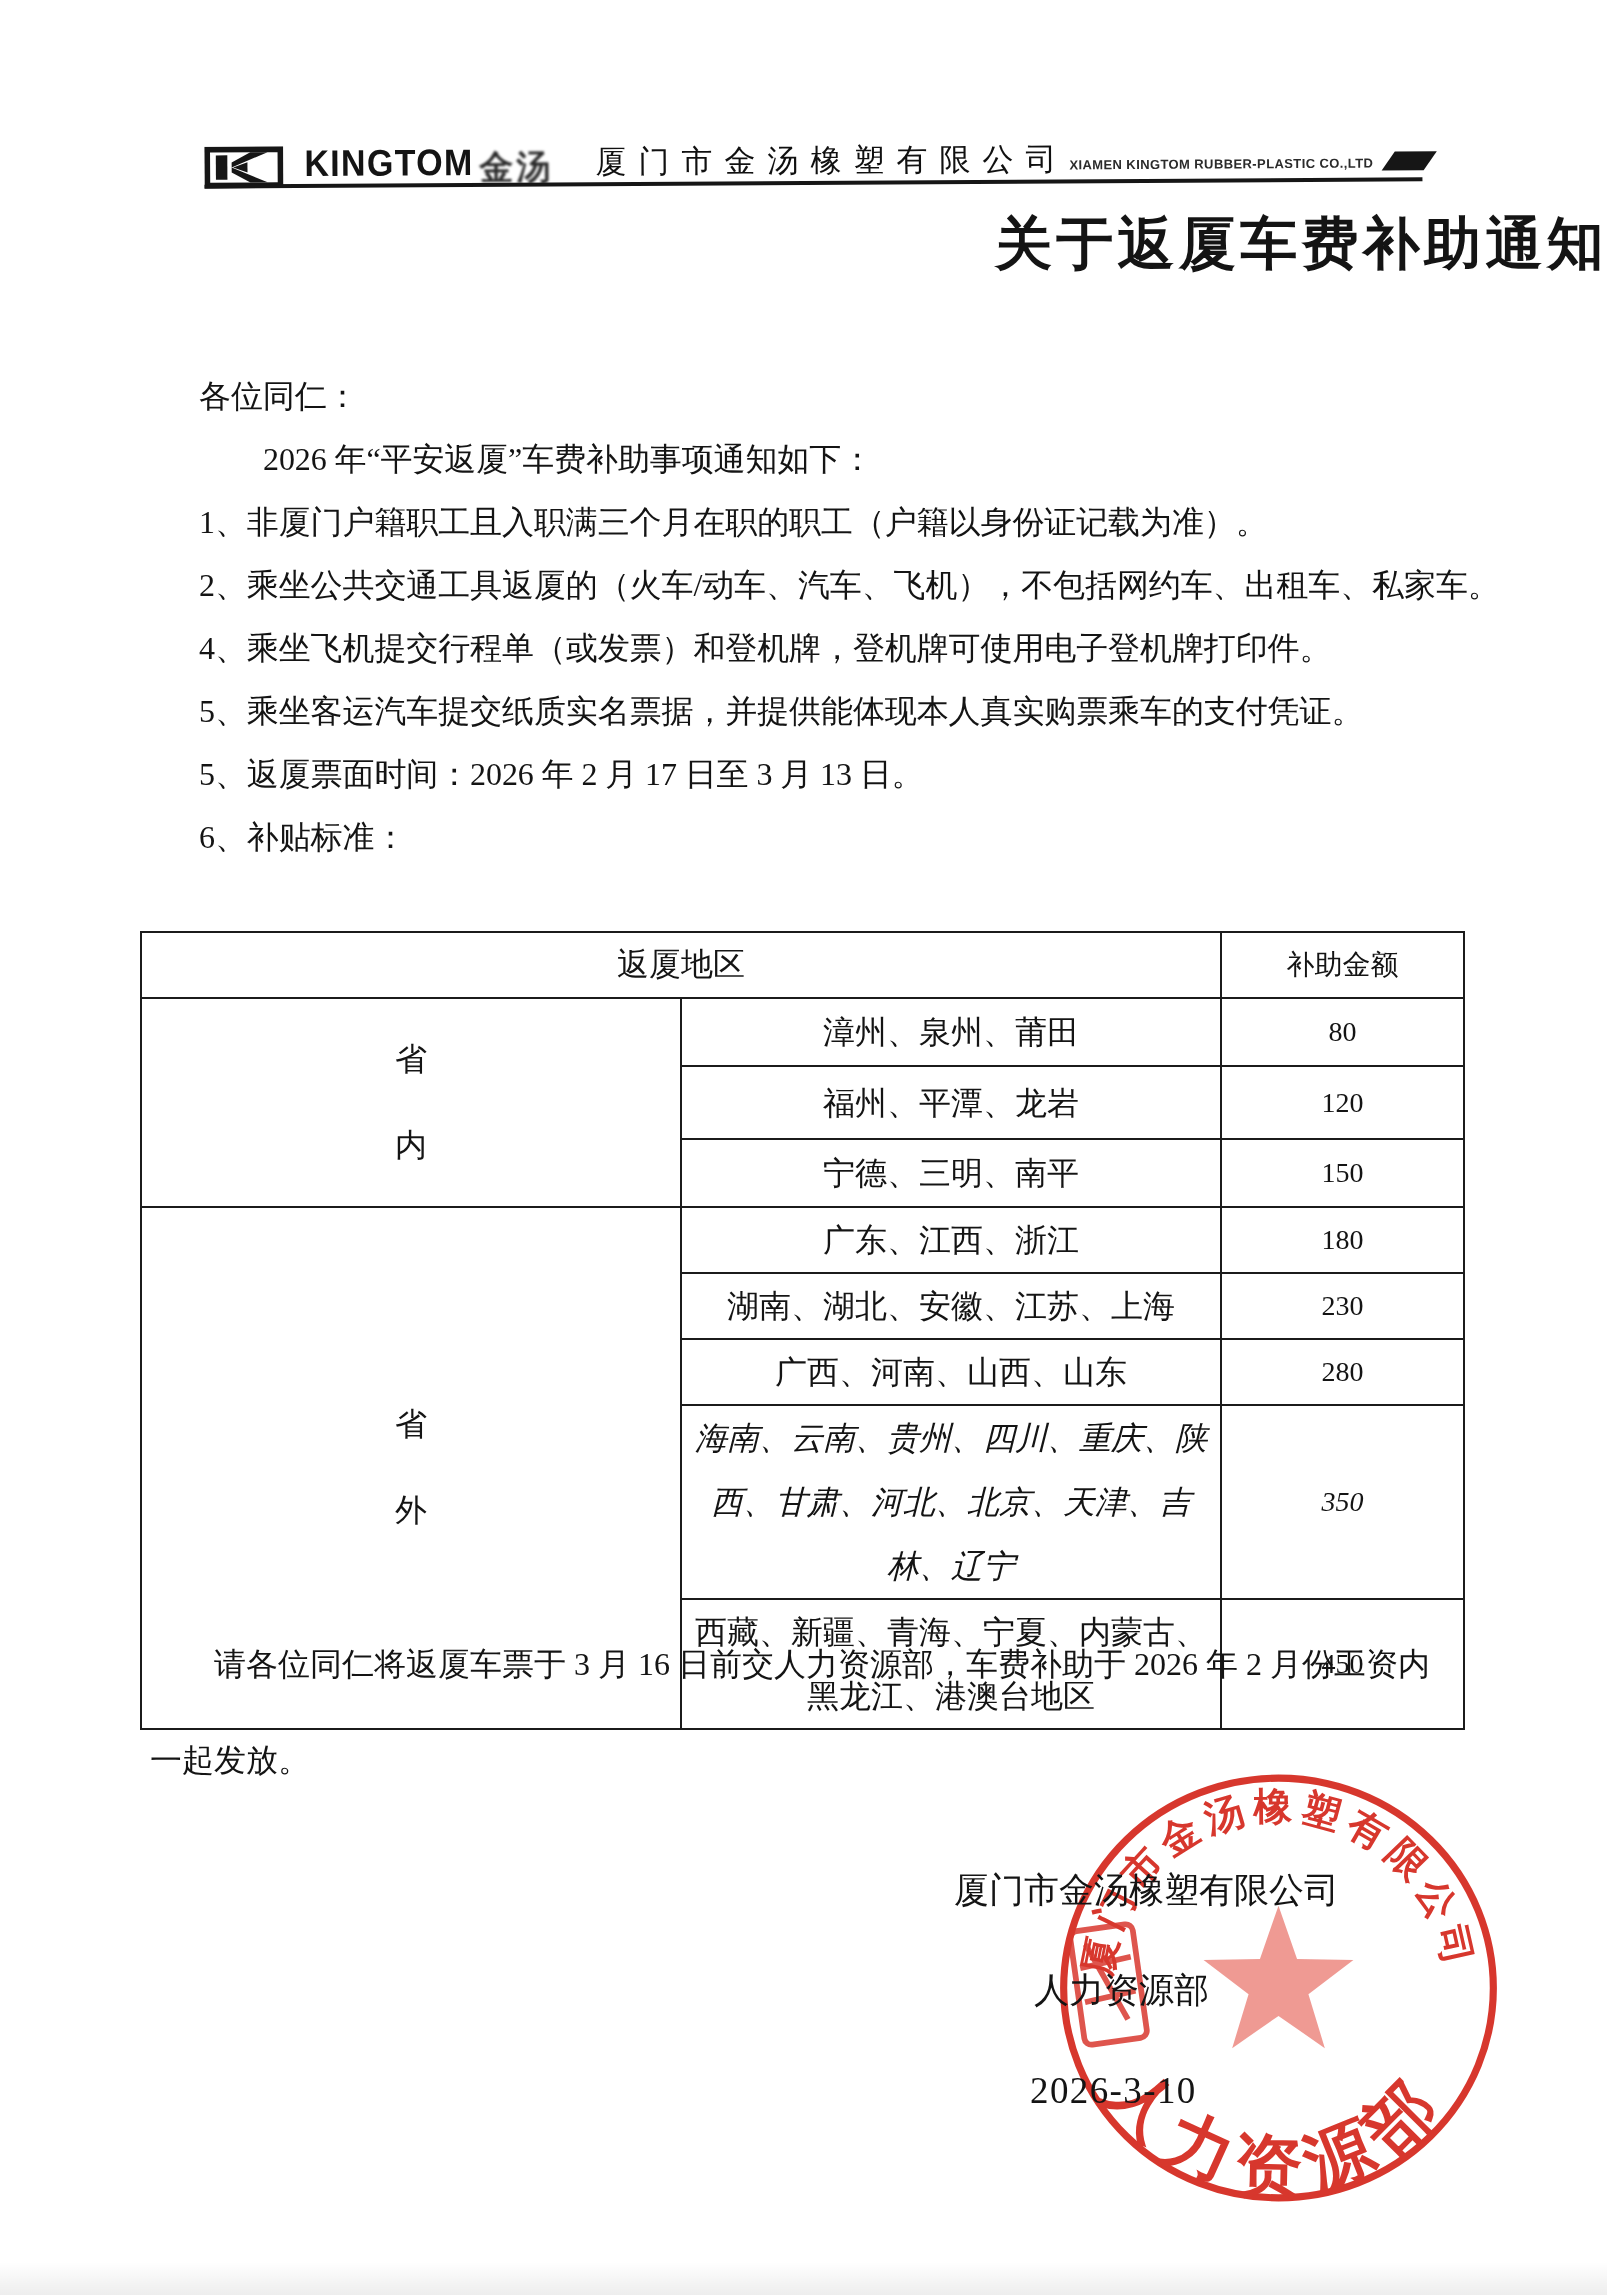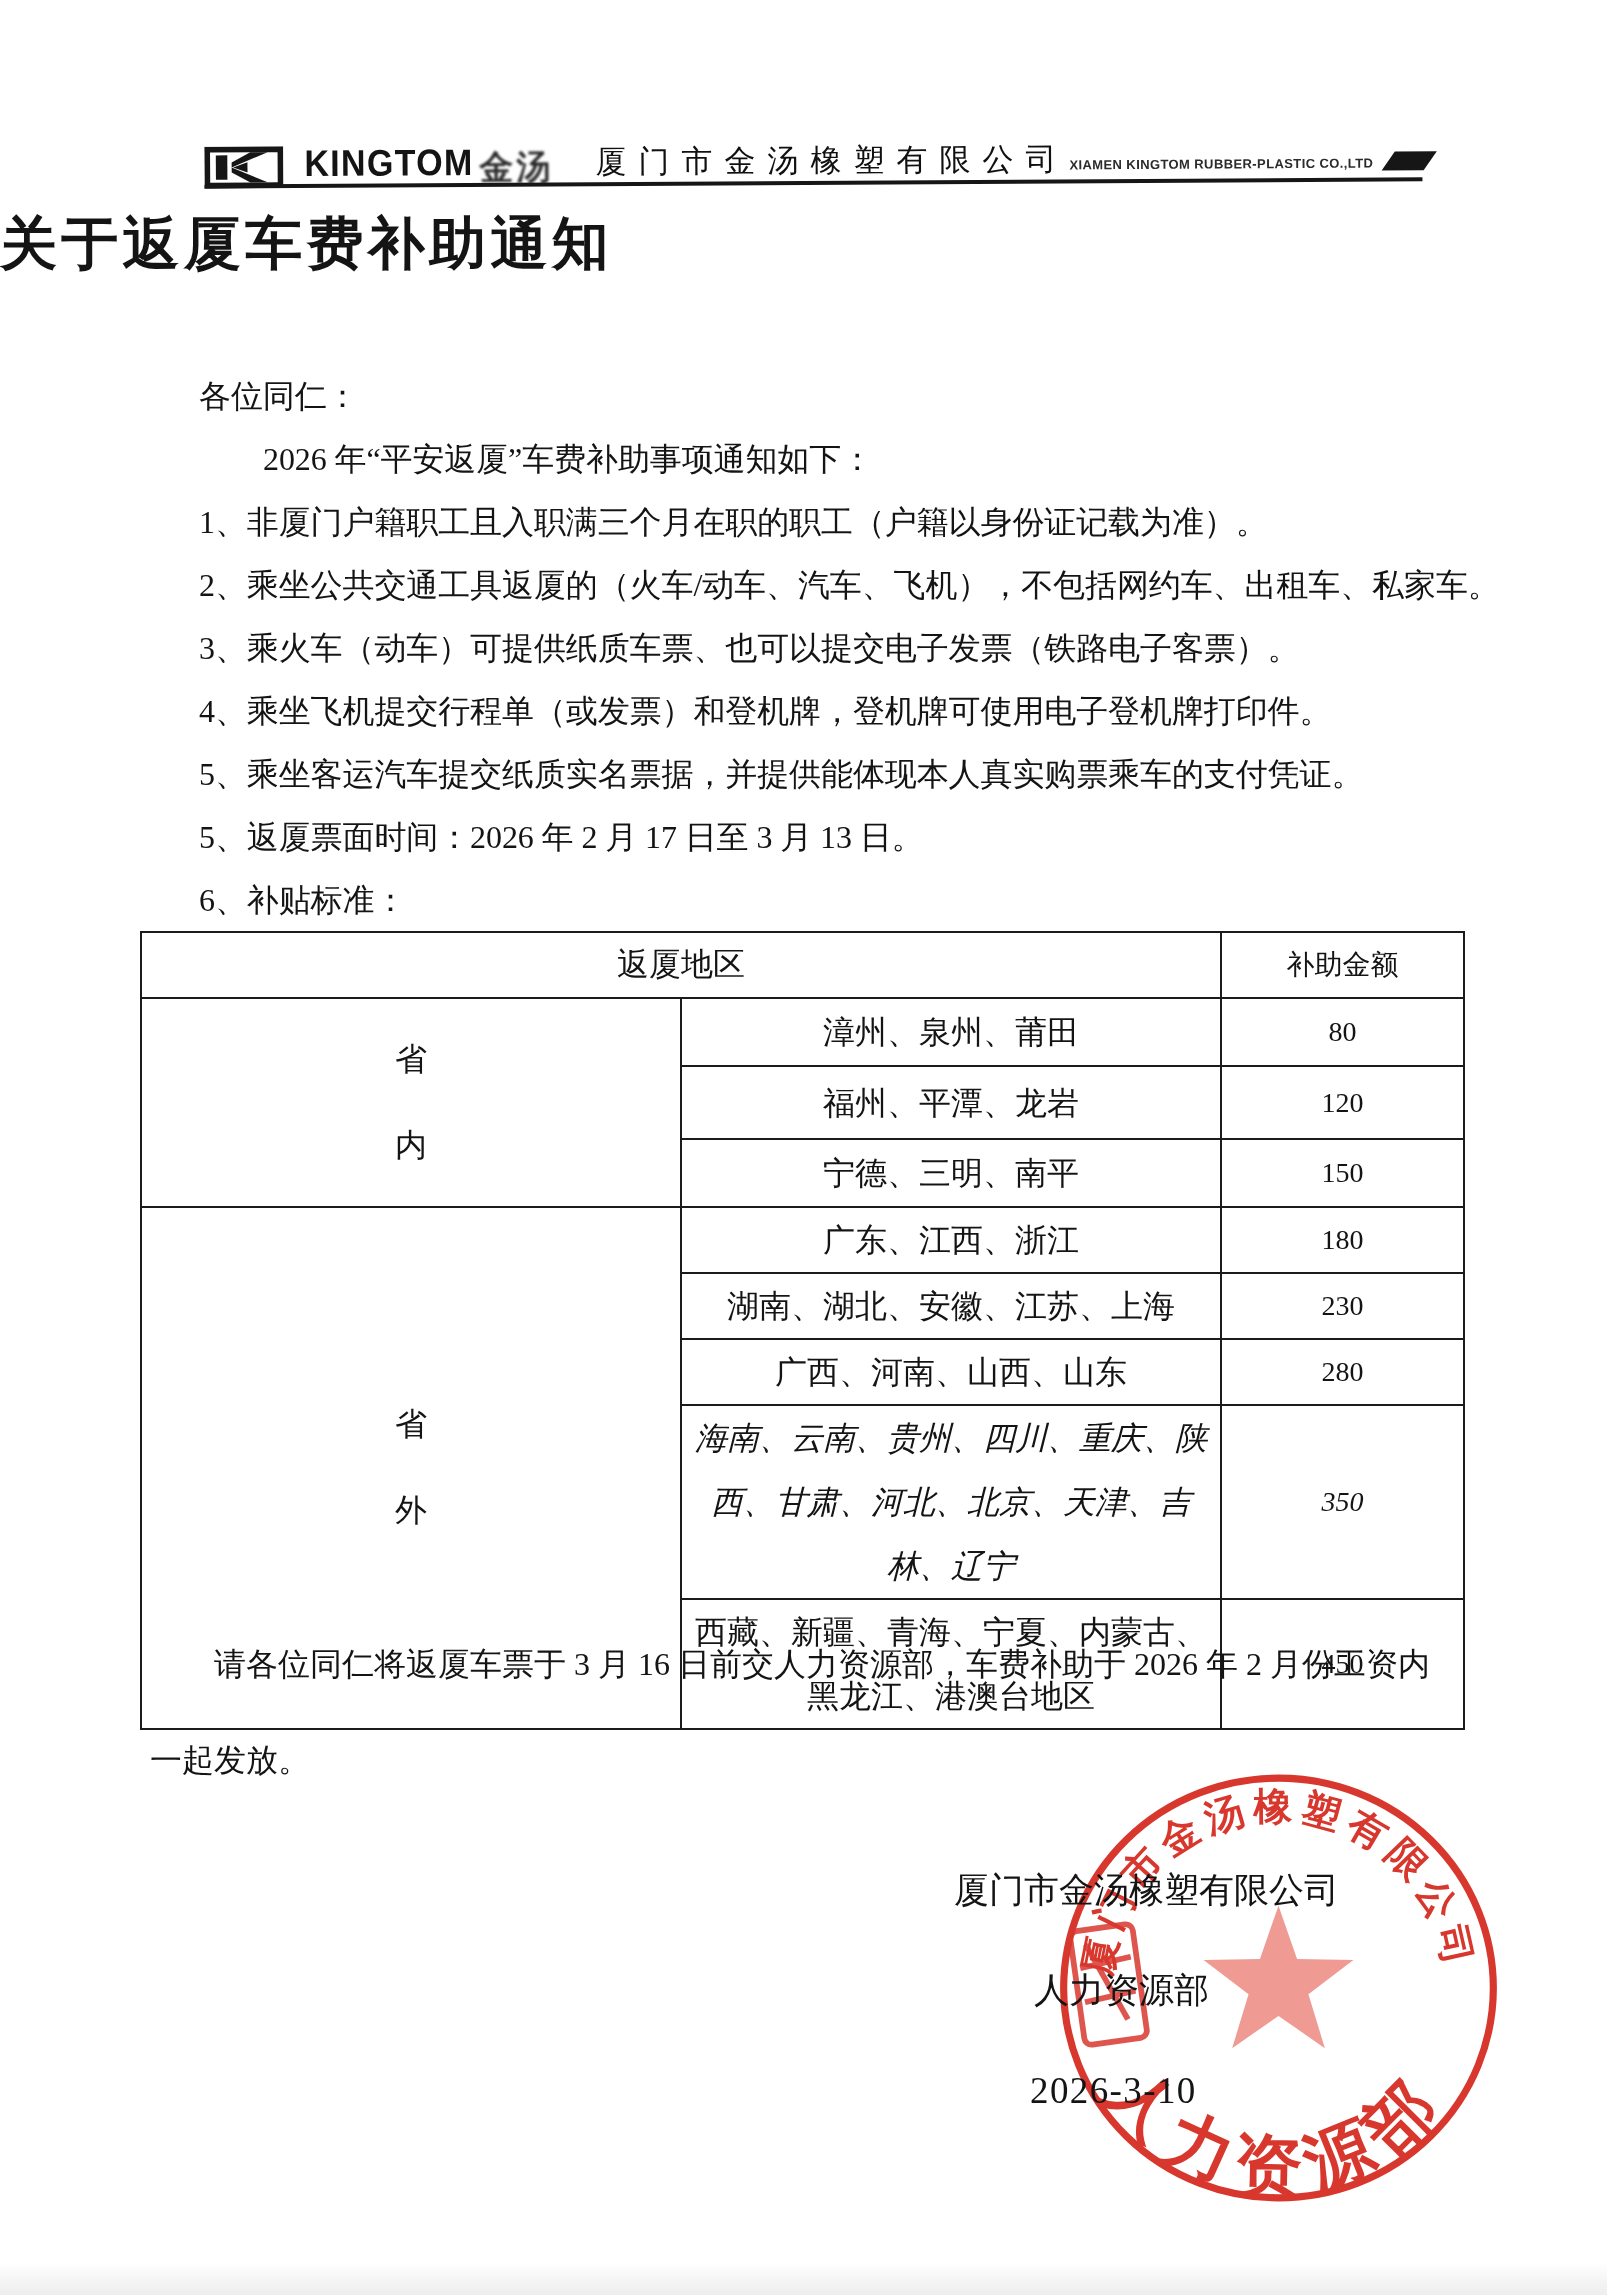--- a/index.html
+++ b/index.html
@@ -15,21 +15,21 @@
   .brand-cn{position:absolute;left:479px;top:143px;font-size:34px;font-weight:bold;color:#2a2a2a;
             filter:blur(1.1px);letter-spacing:2.9px;}
   .company-cn{position:absolute;left:595px;top:140px;font-size:31px;letter-spacing:12px;
               color:#101010;white-space:nowrap;}
   .company-en{position:absolute;left:1069px;top:159px;font-family:"Liberation Sans",sans-serif;
               font-size:13px;font-weight:bold;letter-spacing:0.4px;color:#2b2b2b;white-space:nowrap;}
   .head-rule{position:absolute;left:204px;top:181px;width:1218px;height:3.6px;background:#161616;}
   .head-flag{position:absolute;left:1388px;top:155px;width:42px;height:18.6px;background:#161616;
              transform:skewX(-35deg);}
   
-  .doc-title{position:absolute;left:0;top:206px;width:1608px;text-align:left;
+  .doc-title{position:absolute;left:0;top:206px;width:1608px;text-align:right;
              font-size:57px;font-weight:600;letter-spacing:4.3px;}
   
   .bodyflow{position:absolute;left:163px;top:365px;width:1290px;font-size:32px;margin-left:36px;}
   .bline{height:63px;line-height:63px;white-space:nowrap;letter-spacing:-0.1px;}
   .indent2{text-indent:2em;}
   
   table.subsidy{position:absolute;left:140px;top:931px;width:1325px;border-collapse:collapse;
                 table-layout:fixed;font-size:32px;}
   table.subsidy td{border:2.1px solid #1b1b1b;text-align:center;padding:0 13px;}
   table.subsidy{border:2.9px solid #1b1b1b;}
@@ -74,21 +74,20 @@
   </div>
 
   <div class="doc-title">关于返厦车费补助通知</div>
 
   <div class="bodyflow">
     <div class="bline">各位同仁：</div>
     <div class="bline indent2">2026 年“平安返厦”车费补助事项通知如下：</div>
     <div id="items">
         <div class="bline">1、非厦门户籍职工且入职满三个月在职的职工（户籍以身份证记载为准）。</div>
         <div class="bline">2、乘坐公共交通工具返厦的（火车/动车、汽车、飞机），不包括网约车、出租车、私家车。</div>
-        <div class="bline">3、乘火车（动车）可提供纸质车票、也可以提交电子发票（铁路电子客票）。</div>
         <div class="bline">4、乘坐飞机提交行程单（或发票）和登机牌，登机牌可使用电子登机牌打印件。</div>
         <div class="bline">5、乘坐客运汽车提交纸质实名票据，并提供能体现本人真实购票乘车的支付凭证。</div>
         <div class="bline">5、返厦票面时间：2026 年 2 月 17 日至 3 月 13 日。</div>
         <div class="bline">6、补贴标准：</div>
       </div>
   </div>
 
   <table class="subsidy">
     <tbody id="table-body">
       <tr style="height:66px;">

